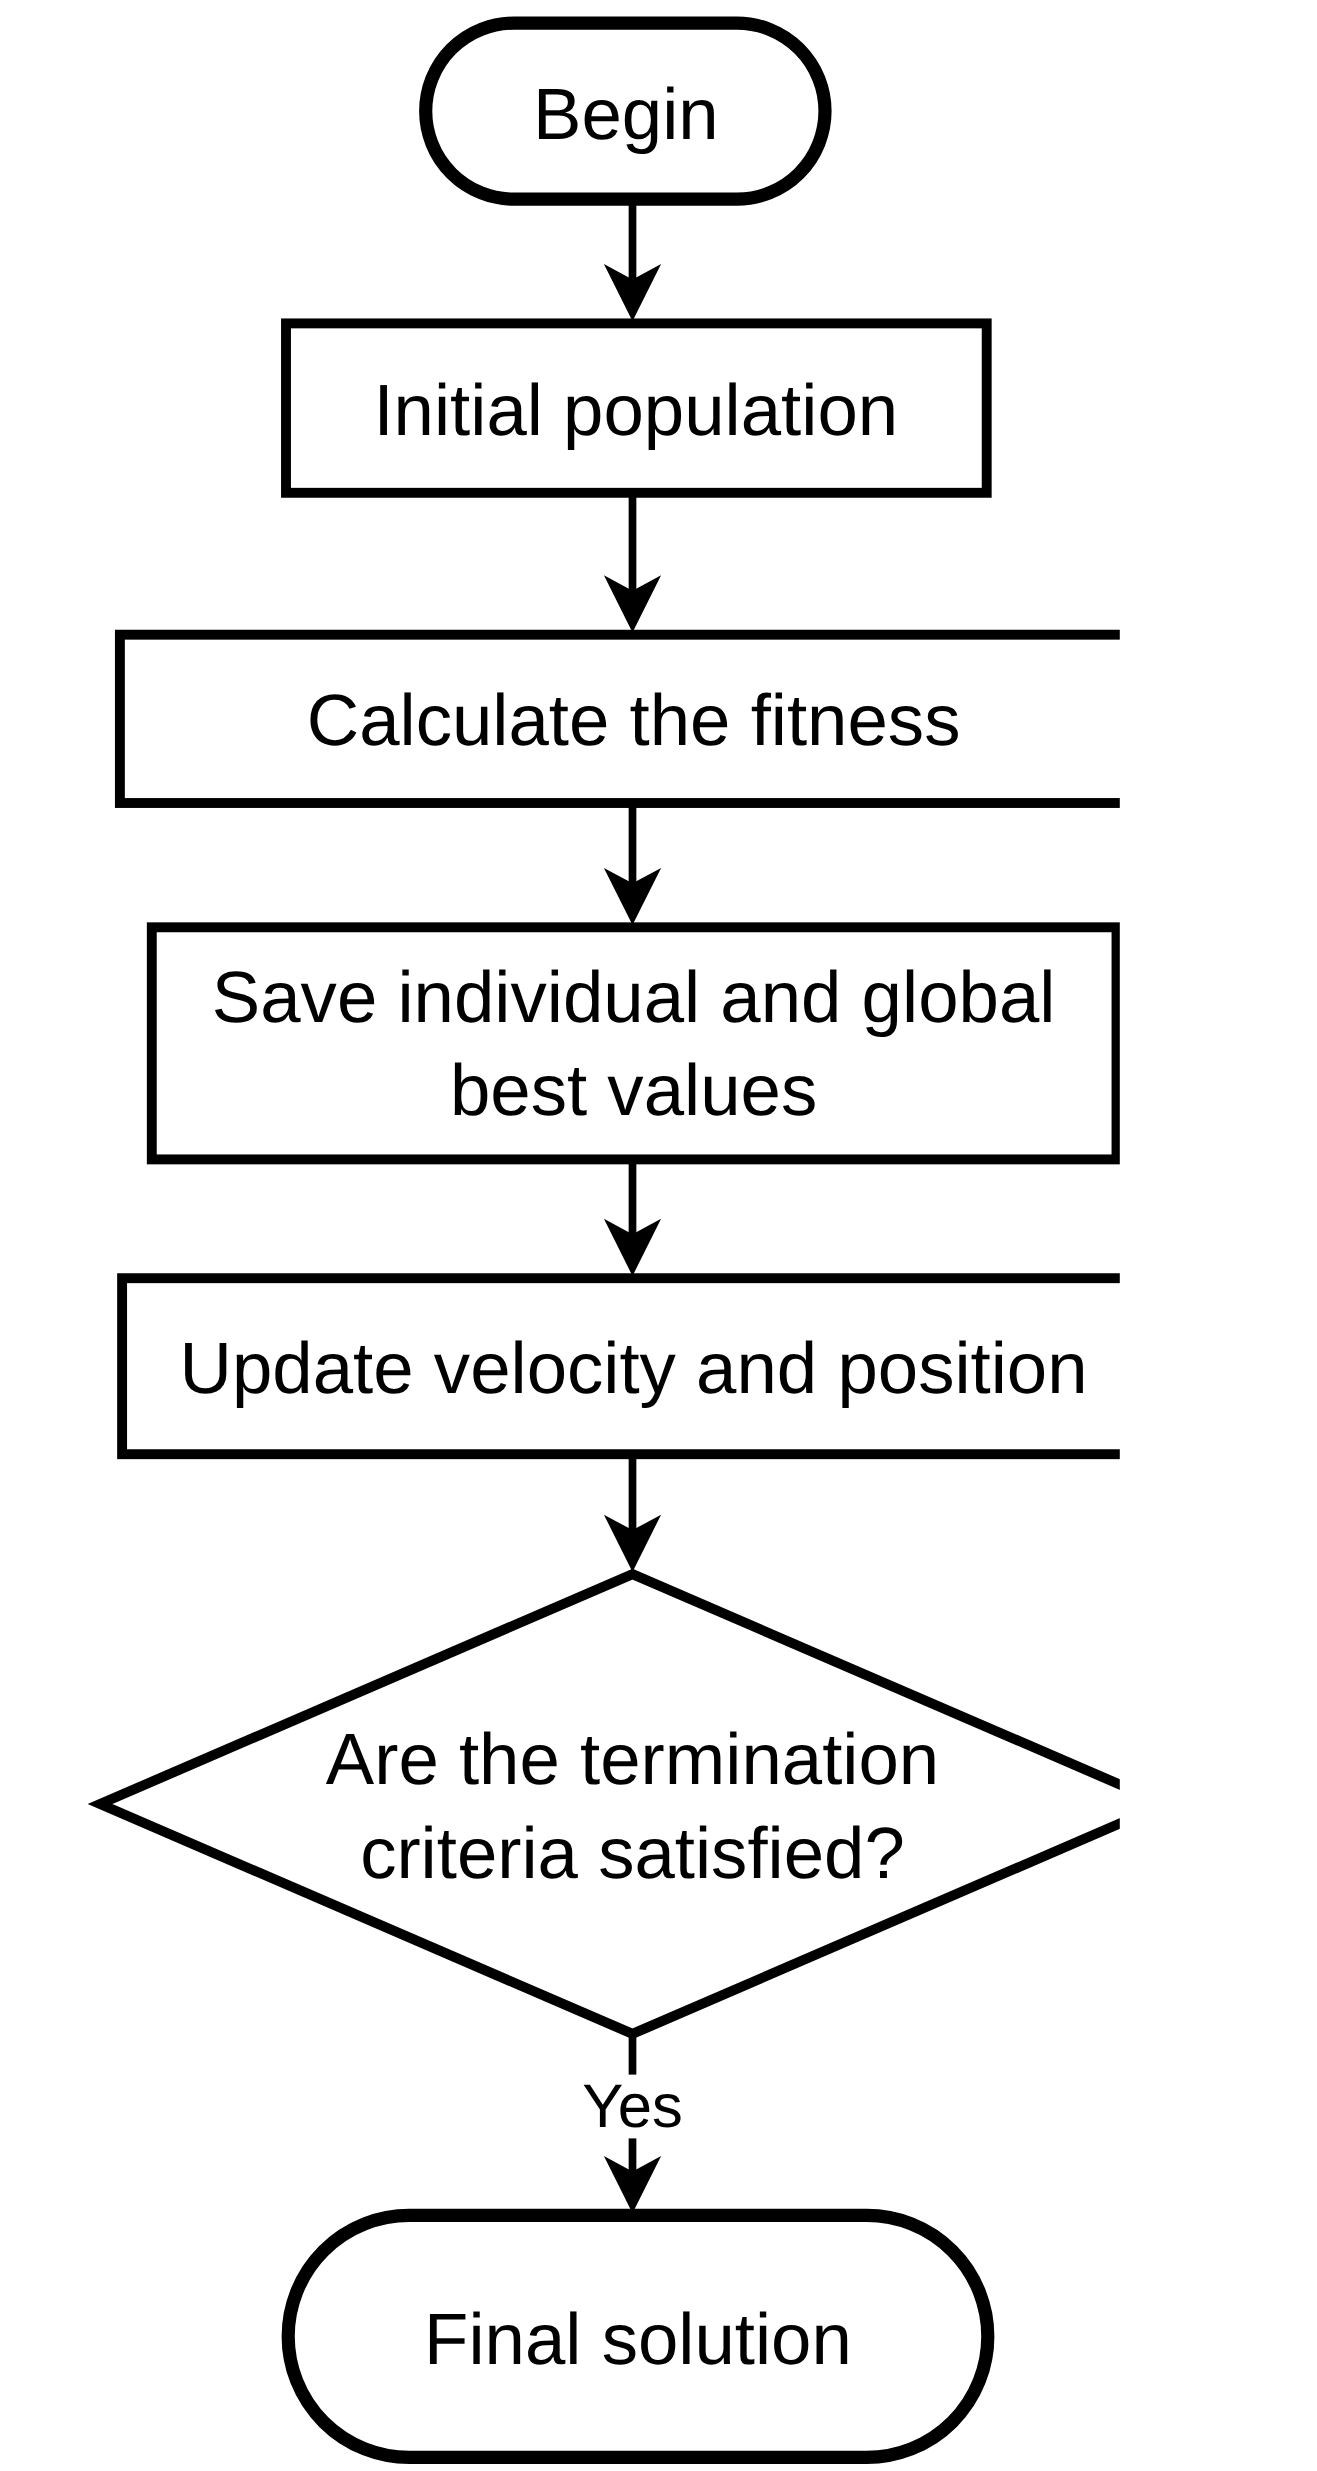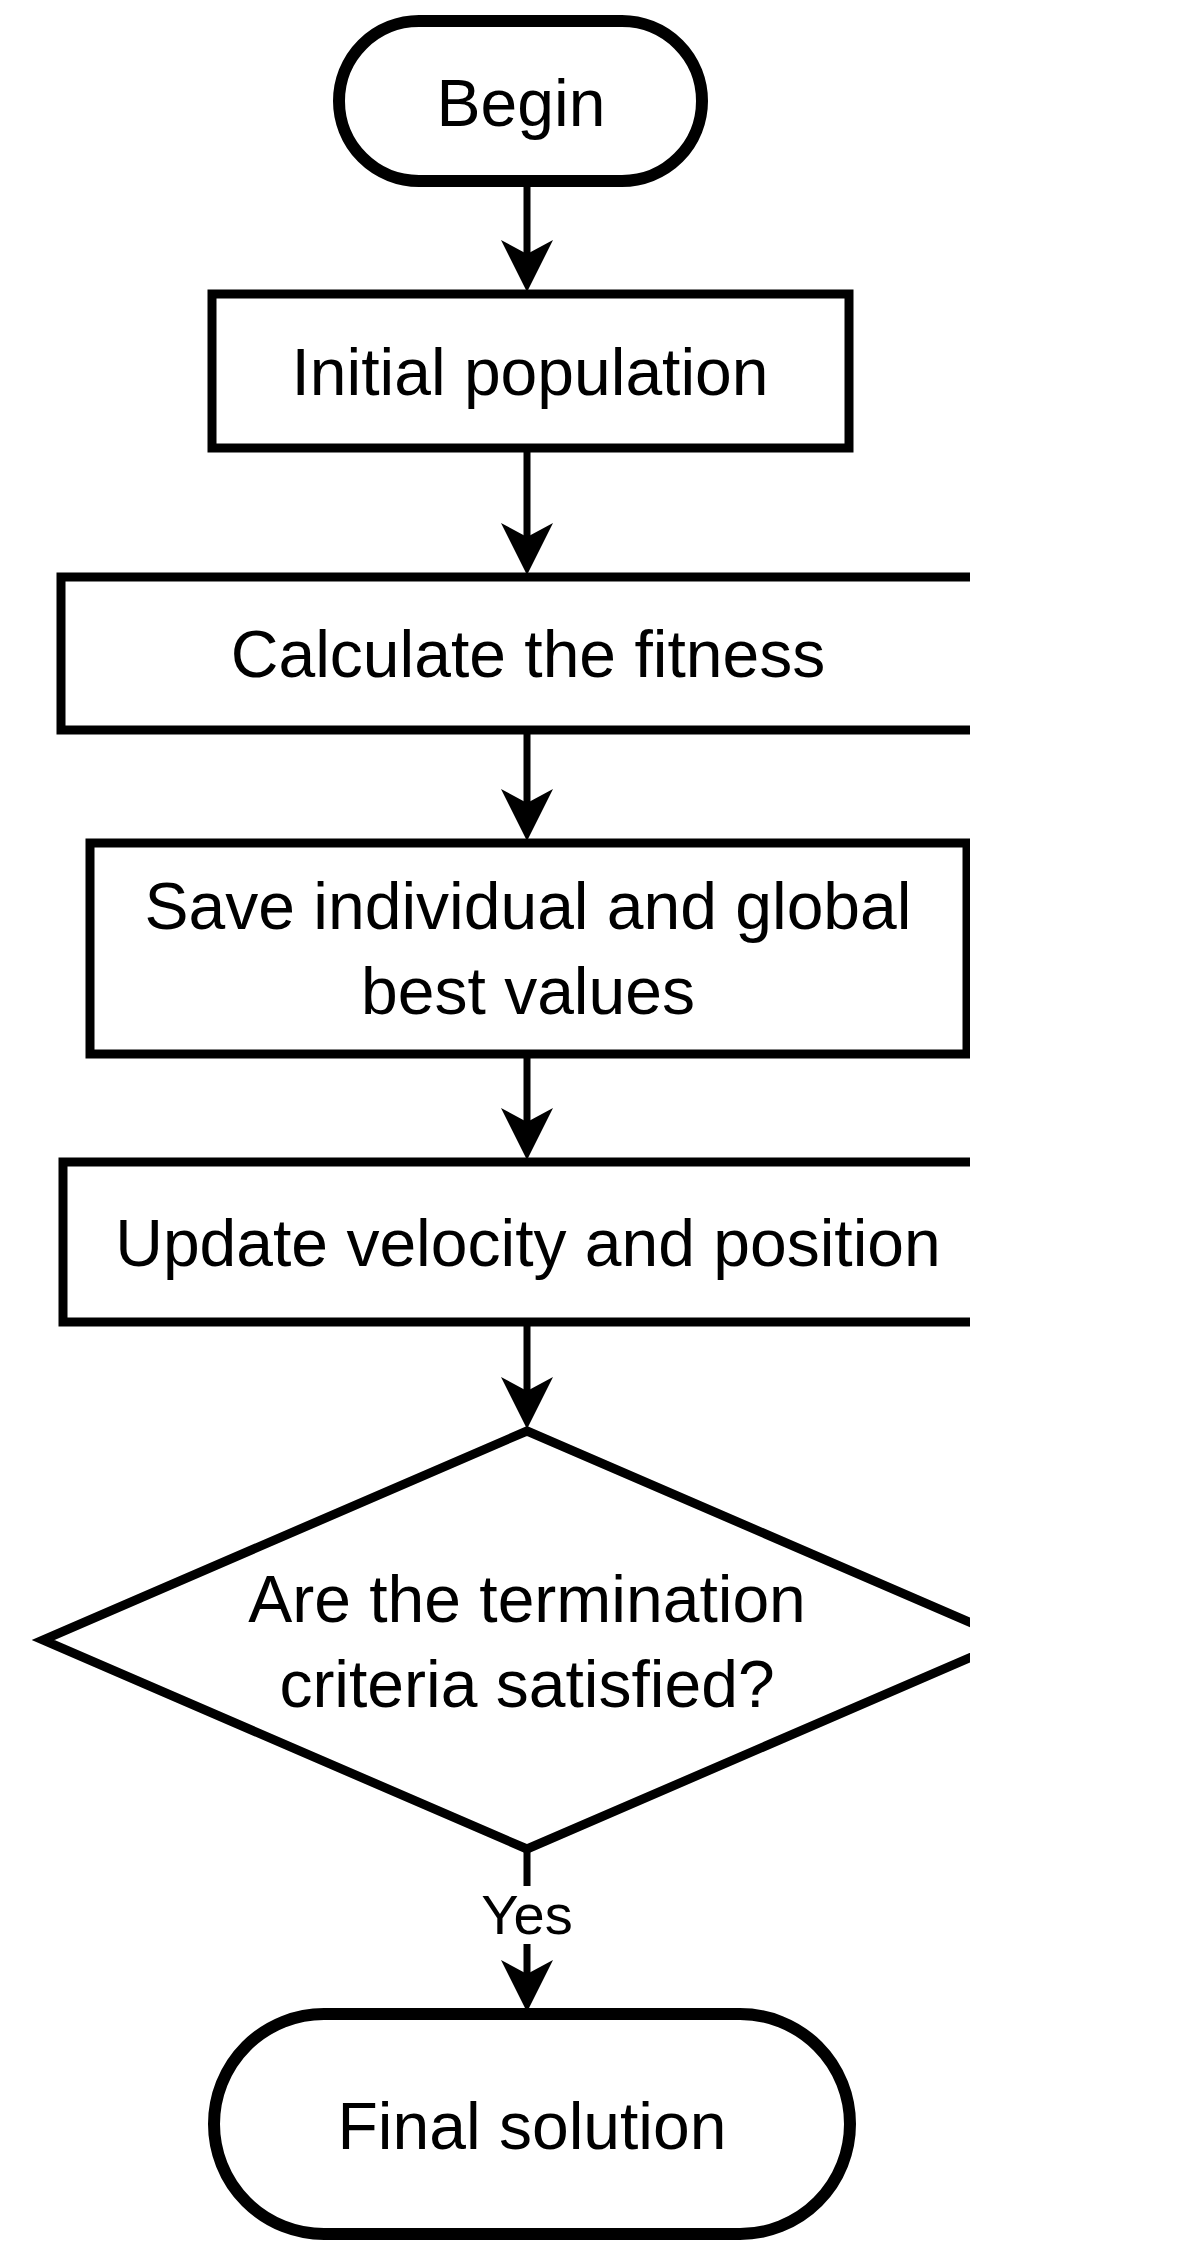--- a/index.html
+++ b/index.html
@@ -6,20 +6,21 @@
     margin: 0;
     padding: 0;
     background: var(--bg, #ffffff);
   }
   .stage {
     width: 970px;
     height: 2246px;
     position: relative;
     background: var(--bg, #ffffff);
     overflow: hidden;
+    padding-left: 48px;
   }
   svg { display: block; }
   .node-shape {
     fill: var(--fill, #ffffff);
     stroke: var(--stroke, #000000);
   }
   .proc    { stroke-width: 9; }
   .diamond { stroke-width: 9; stroke-linejoin: miter; }
   .term    { stroke-width: 12; }
   .edge-line {

